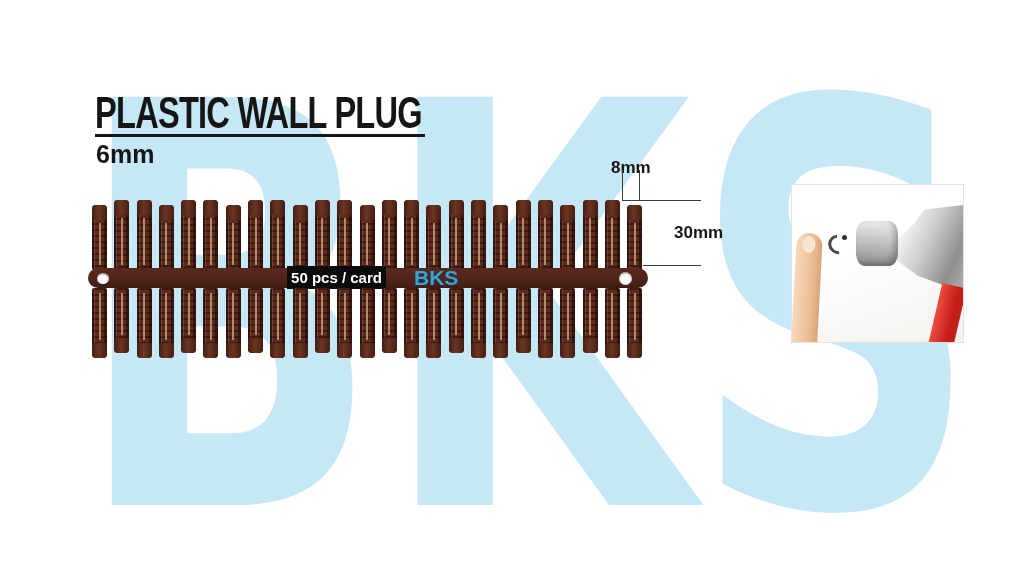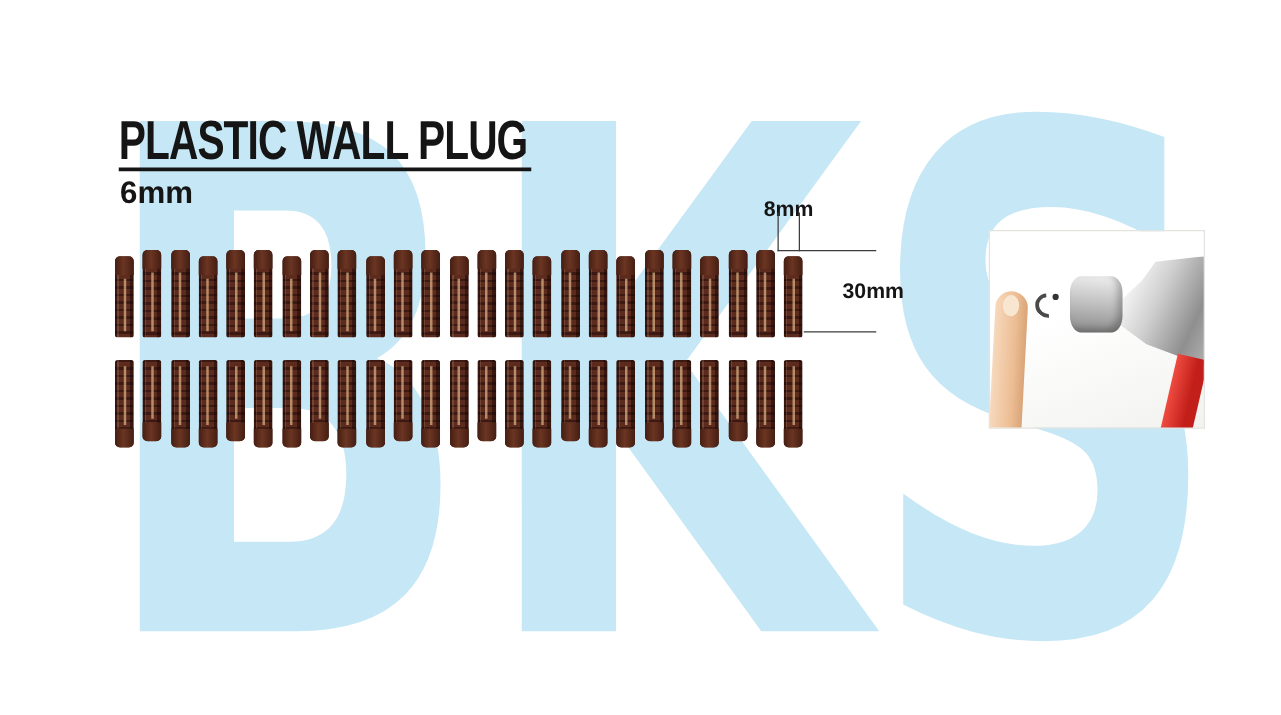--- a/index.html
+++ b/index.html
@@ -138,20 +138,26 @@
       <div class="plug"></div>
       <div class="plug"></div>
       <div class="plug"></div>
       <div class="plug"></div>
       <div class="plug"></div>
       <div class="plug"></div>
       <div class="plug"></div>
       <div class="plug"></div>
     </div>
 
+  <div class="strip">
+    <div class="hole hole-left"></div>
+    <div class="hole hole-right"></div>
+    <div class="count-label">50 pcs / card</div>
+    <div class="brand">BKS</div>
+  </div>
 
   <div class="plug-row row-bottom">
       <div class="plug"></div>
       <div class="plug"></div>
       <div class="plug"></div>
       <div class="plug"></div>
       <div class="plug"></div>
       <div class="plug"></div>
       <div class="plug"></div>
       <div class="plug"></div>

